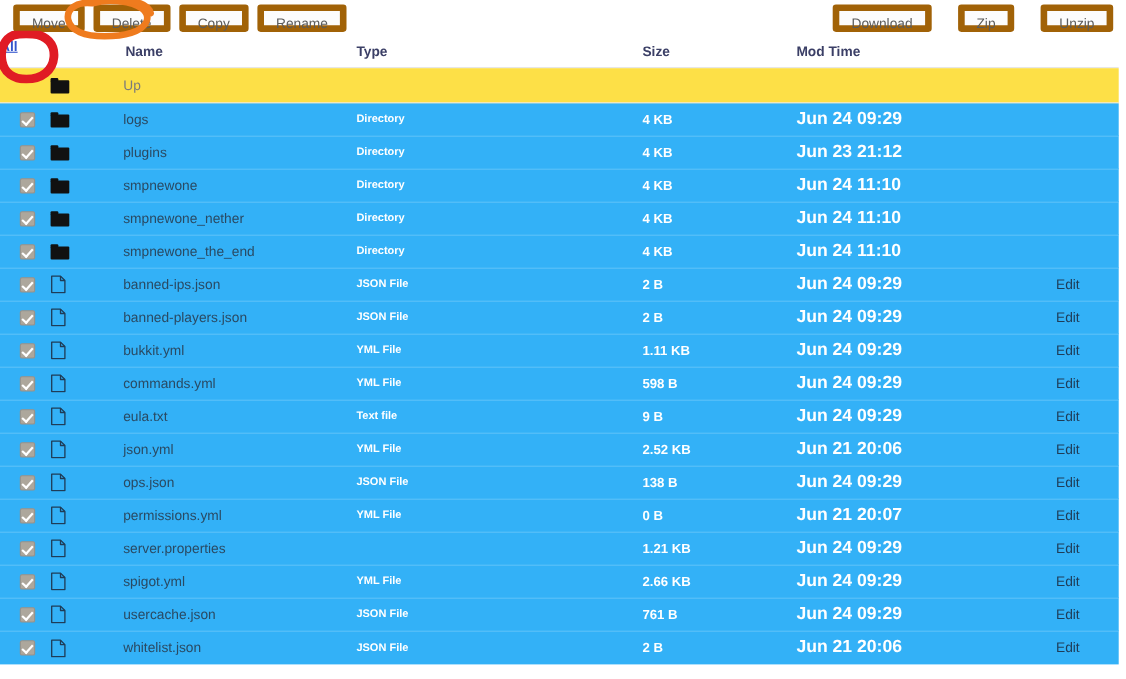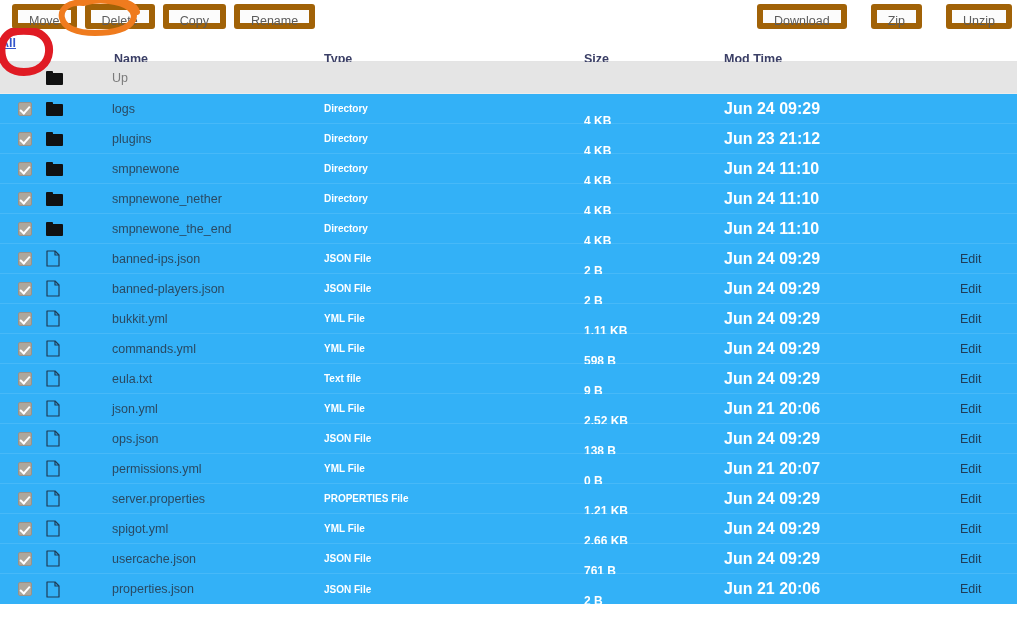--- a/index.html
+++ b/index.html
@@ -36,48 +36,47 @@
   
   .thead {
     position: absolute; left: 0; top: 33px; width: 1017px; height: 29px;
     background: #ffffff;
     border-bottom: 1px solid #e4e4e4;
   }
   .th {
     position: absolute; top: 7px;
     font-size: 12.5px; font-weight: bold; color: #3b3f66;
     white-space: nowrap;
-    margin-top: 12px;
   }
   .th-all {
     left: 14px; top: 7px;
     color: #3355cc; font-weight: bold; font-size: 12.5px;
     text-decoration: underline; cursor: pointer;
   }
   .th-name { left: 114px; }
   .th-type { left: 324px; }
   .th-size { left: 584px; }
   .th-mod  { left: 724px; }
 
   
   .rows { position: absolute; left: 0; top: 62px; width: 1017px; }
   .row {
     position: relative; height: 30px; width: 1017px;
     background: #33b1f7;
     border-bottom: 1px solid #47b9f8;
   }
-  .row.up { background: #e5e5e5; border-bottom: 1px solid #ececec; height: 32px; }
+  .row.up { background: #fde047; border-bottom: 1px solid #ececec; height: 32px; }
   .row.last { border-bottom: none; }
 
   .cell { position: absolute; top: 0; height: 100%; display: flex; align-items: center; white-space: nowrap; }
   .c-check { left: 16px; width: 18px; justify-content: center; }
   .c-icon  { left: 46px; width: 22px; justify-content: flex-start; }
   .c-name  { left: 112px; font-size: 12.5px; color: #2a4a63; }
   .c-type  { left: 324px; font-size: 10px; color: #ffffff; font-weight: bold; }
-  .c-size  { left: 584px; font-size: 12px; color: #ffffff; font-weight: bold; margin-top: 12px; }
+  .c-size  { left: 584px; font-size: 12px; color: #ffffff; font-weight: bold; }
   .c-mod   { left: 724px; font-size: 16px; color: #ffffff; font-weight: bold; }
   .c-edit  { left: 960px; font-size: 12.5px; color: #1f3c57; cursor: pointer; }
 
   .row.up .c-name { color: #7b7b7b; font-size: 12.5px; }
 
   
   .cbx {
     width: 14px; height: 14px;
     background: #ada79c;
     border: 1px solid #98928a;
@@ -341,21 +340,20 @@
         <div class="cell c-check">
           <span class="cbx"></span>
         </div>
         <div class="cell c-icon">
           <svg class="ico-file" viewBox="0 0 14 17">
             <path d="M1 1 h8 l4 4 v11 h-12 z" fill="none" stroke="#1f3c57" stroke-width="1.2" stroke-linejoin="round"></path>
             <path d="M9 1 v4 h4" fill="none" stroke="#1f3c57" stroke-width="1.2" stroke-linejoin="round"></path>
           </svg>
         </div>
         <div class="cell c-name">server.properties</div>
-        <div class="cell c-type">PROPERTIES File</div>
         <div class="cell c-size">1.21 KB</div>
         <div class="cell c-mod">Jun 24 09:29</div>
         <div class="cell c-edit">Edit</div>
       </div>
       <div class="row">
         <div class="cell c-check">
           <span class="cbx"></span>
         </div>
         <div class="cell c-icon">
           <svg class="ico-file" viewBox="0 0 14 17">
@@ -388,21 +386,21 @@
       <div class="row last">
         <div class="cell c-check">
           <span class="cbx"></span>
         </div>
         <div class="cell c-icon">
           <svg class="ico-file" viewBox="0 0 14 17">
             <path d="M1 1 h8 l4 4 v11 h-12 z" fill="none" stroke="#1f3c57" stroke-width="1.2" stroke-linejoin="round"></path>
             <path d="M9 1 v4 h4" fill="none" stroke="#1f3c57" stroke-width="1.2" stroke-linejoin="round"></path>
           </svg>
         </div>
-        <div class="cell c-name">properties.json</div>
+        <div class="cell c-name">whitelist.json</div>
         <div class="cell c-type">JSON File</div>
         <div class="cell c-size">2 B</div>
         <div class="cell c-mod">Jun 21 20:06</div>
         <div class="cell c-edit">Edit</div>
       </div>
     </div>
 
   <svg class="annot" id="annot-orange" width="90" height="42" viewBox="0 0 90 42">
     <path d="M27 7 C12 5, 3 13, 5 22 C7 32, 20 37, 38 37 C56 37, 72 33, 76 24
              C80 15, 70 7, 52 5 C42 4, 33 5, 27 7 Z" fill="none" stroke="#ef7b1e" stroke-width="6" stroke-linecap="round" stroke-linejoin="round"></path>

